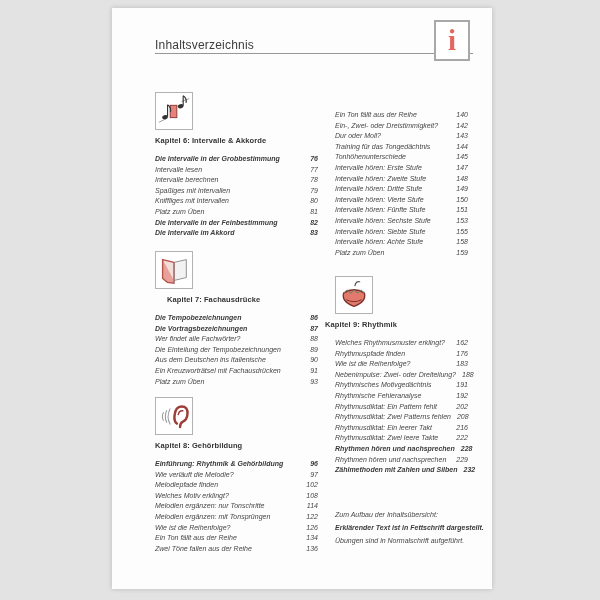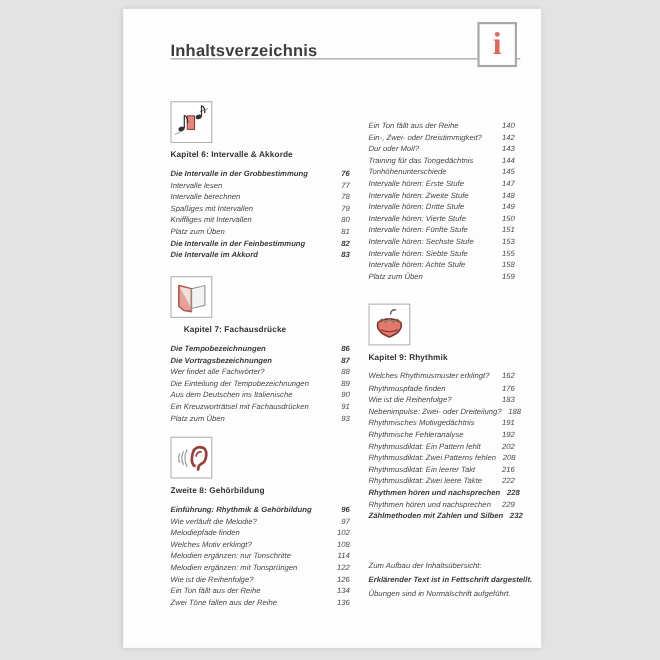--- a/index.html
+++ b/index.html
@@ -8,21 +8,21 @@
     background:#e3e3e3;
     font-family:"Liberation Sans", sans-serif;
     color:#454545;
   }
   .page{
     position:absolute;left:112px;top:8px;width:380px;height:581px;
     background:#fdfdfd;box-shadow:0 0 5px rgba(0,0,0,0.18);
   }
   .abs{position:absolute;}
   .page-header-title{
-    left:43px;top:30px;font-size:15px;font-weight:bold;color:#3c3c3c;letter-spacing:.2px;
+    left:43px;top:30px;font-size:12px;font-weight:normal;color:#3c3c3c;letter-spacing:.2px;
   }
   .header-rule{
     left:43px;top:45px;width:318px;height:1px;background:#979797;
   }
   .info-box{
     left:322px;top:12px;width:36px;height:41px;background:#fff;
     border:2px solid #a8a8a8;box-sizing:border-box;
     display:flex;align-items:center;justify-content:center;
   }
   .info-glyph{
@@ -168,21 +168,21 @@
 
     <div class="abs chapter-icon" style="left:43px;top:389px;">
       <svg width="36" height="36" viewBox="0 0 38 38">
         <path d="M8,15 q-2.5,4.5 0,9" stroke="#9a9a9a" stroke-width="1.1" fill="none"></path>
         <path d="M11.5,13 q-3.5,6.5 0,13" stroke="#9a9a9a" stroke-width="1.1" fill="none"></path>
         <path d="M15,11 q-4.5,8.5 0,17" stroke="#9a9a9a" stroke-width="1.1" fill="none"></path>
         <path d="M22,27 q-3,-2 -2.5,-8 q0.8,-10 7.5,-10 q7,0 6.2,8 q-0.5,6 -4.8,8 q-3,1.5 -3,5.5" stroke="#9c3f38" stroke-width="2.6" fill="none" stroke-linecap="round"></path>
         <path d="M23.5,17.5 q1,-4.5 4.8,-4" stroke="#9c3f38" stroke-width="1.6" fill="none" stroke-linecap="round"></path>
       </svg>
     </div>
-    <div class="abs chapter-title" style="left:43px;top:433px;">Zweite 8: Gehörbildung</div>
+    <div class="abs chapter-title" style="left:43px;top:433px;">Kapitel 8: Gehörbildung</div>
     <div class="abs toc-list" style="left:43px;top:451px;">
 
         <div class="toc-row bold">
           <span class="ttl">Einführung: Rhythmik &amp; Gehörbildung</span>
           <span class="pg">96</span>
         </div>
 
         <div class="toc-row">
           <span class="ttl">Wie verläuft die Melodie?</span>
           <span class="pg">97</span>
@@ -301,21 +301,21 @@
       </div>
 
     <div class="abs chapter-icon" style="left:223px;top:268px;">
       <svg width="36" height="36" viewBox="0 0 38 38">
         <path d="M20,9 q1,-5 5,-4" stroke="#555" stroke-width="1.3" fill="none" stroke-linecap="round"></path>
         <path d="M8,17 q11,-7 22,0 q2.5,9 -11,14 q-13.5,-5 -11,-14 Z" fill="#e2796d" stroke="#7c2f28" stroke-width="1.4"></path>
         <path d="M8,17 l3.7,-3.2 l3.7,3.2 l3.7,-3.2 l3.7,3.2 l3.7,-3.2 l3.5,3.2" fill="none" stroke="#7d7d66" stroke-width="1.1"></path>
         <path d="M11,24 q8,4 16,0" fill="none" stroke="#7c2f28" stroke-width="1"></path>
       </svg>
     </div>
-    <div class="abs chapter-title" style="left:223px;top:312px;">Kapitel 9: Rhythmik</div>
+    <div class="abs chapter-title" style="left:213px;top:312px;">Kapitel 9: Rhythmik</div>
     <div class="abs toc-list" style="left:223px;top:330px;">
 
         <div class="toc-row">
           <span class="ttl">Welches Rhythmusmuster erklingt?</span>
           <span class="pg">162</span>
         </div>
 
         <div class="toc-row">
           <span class="ttl">Rhythmuspfade finden</span>
           <span class="pg">176</span>

